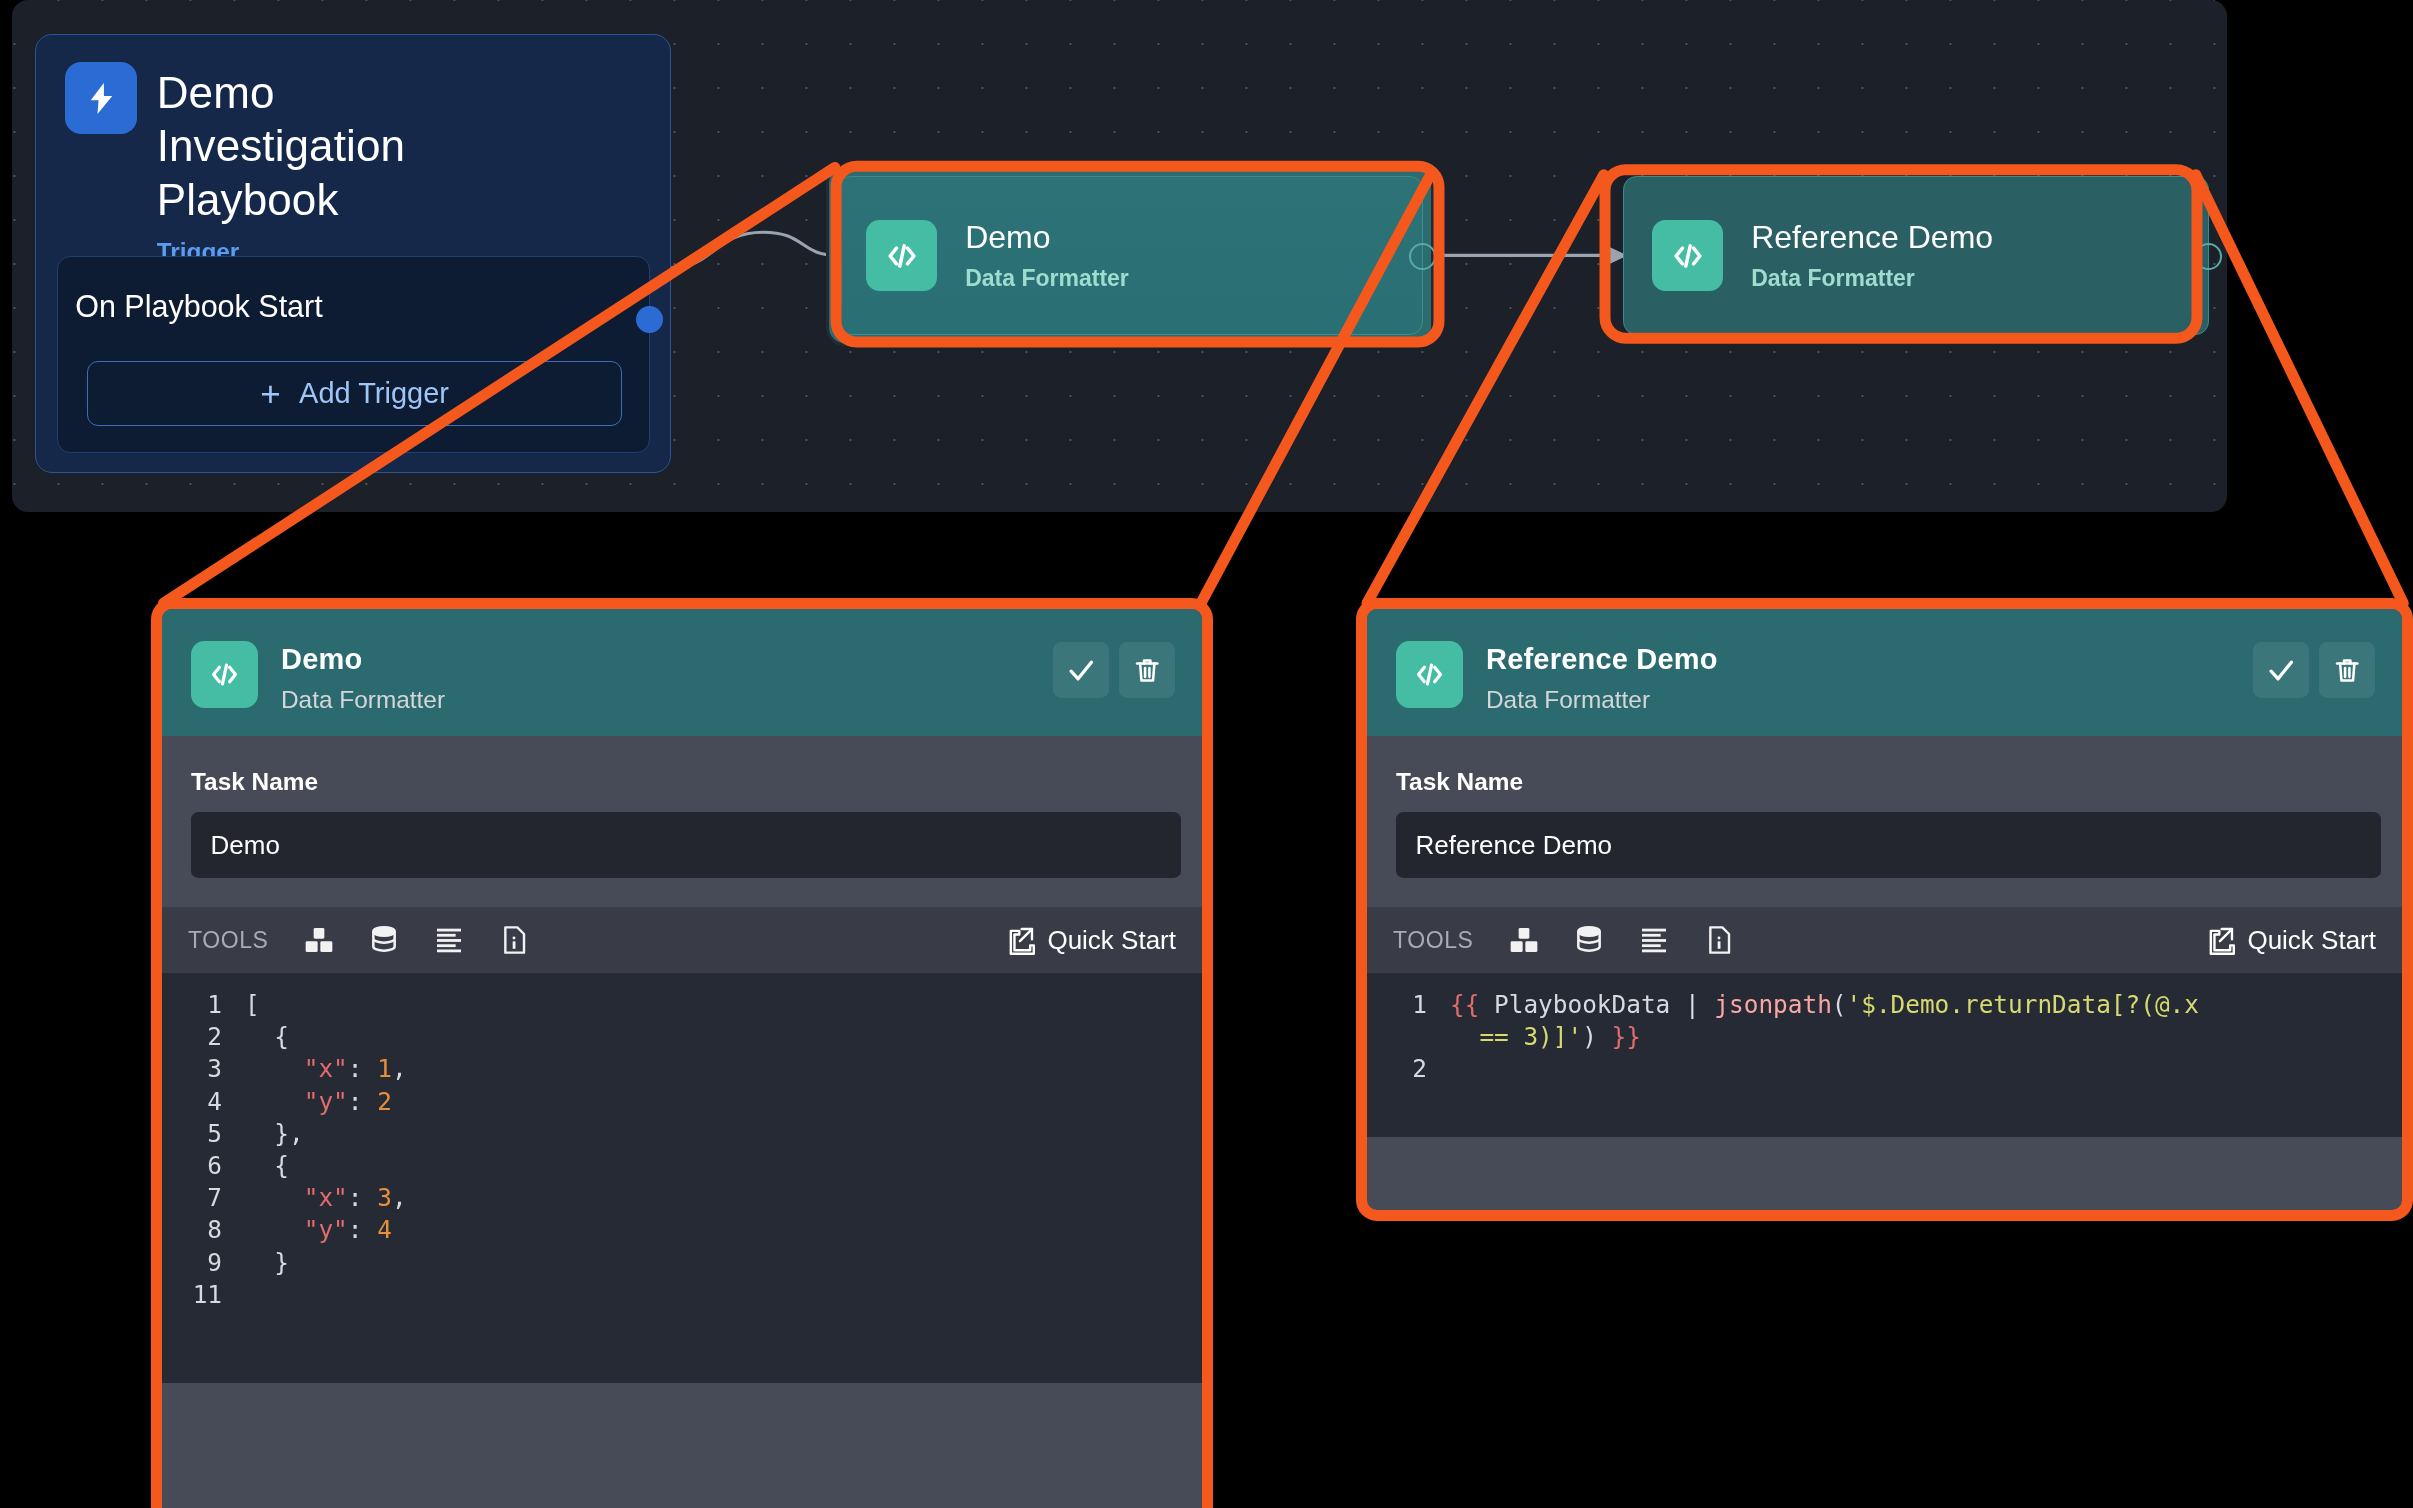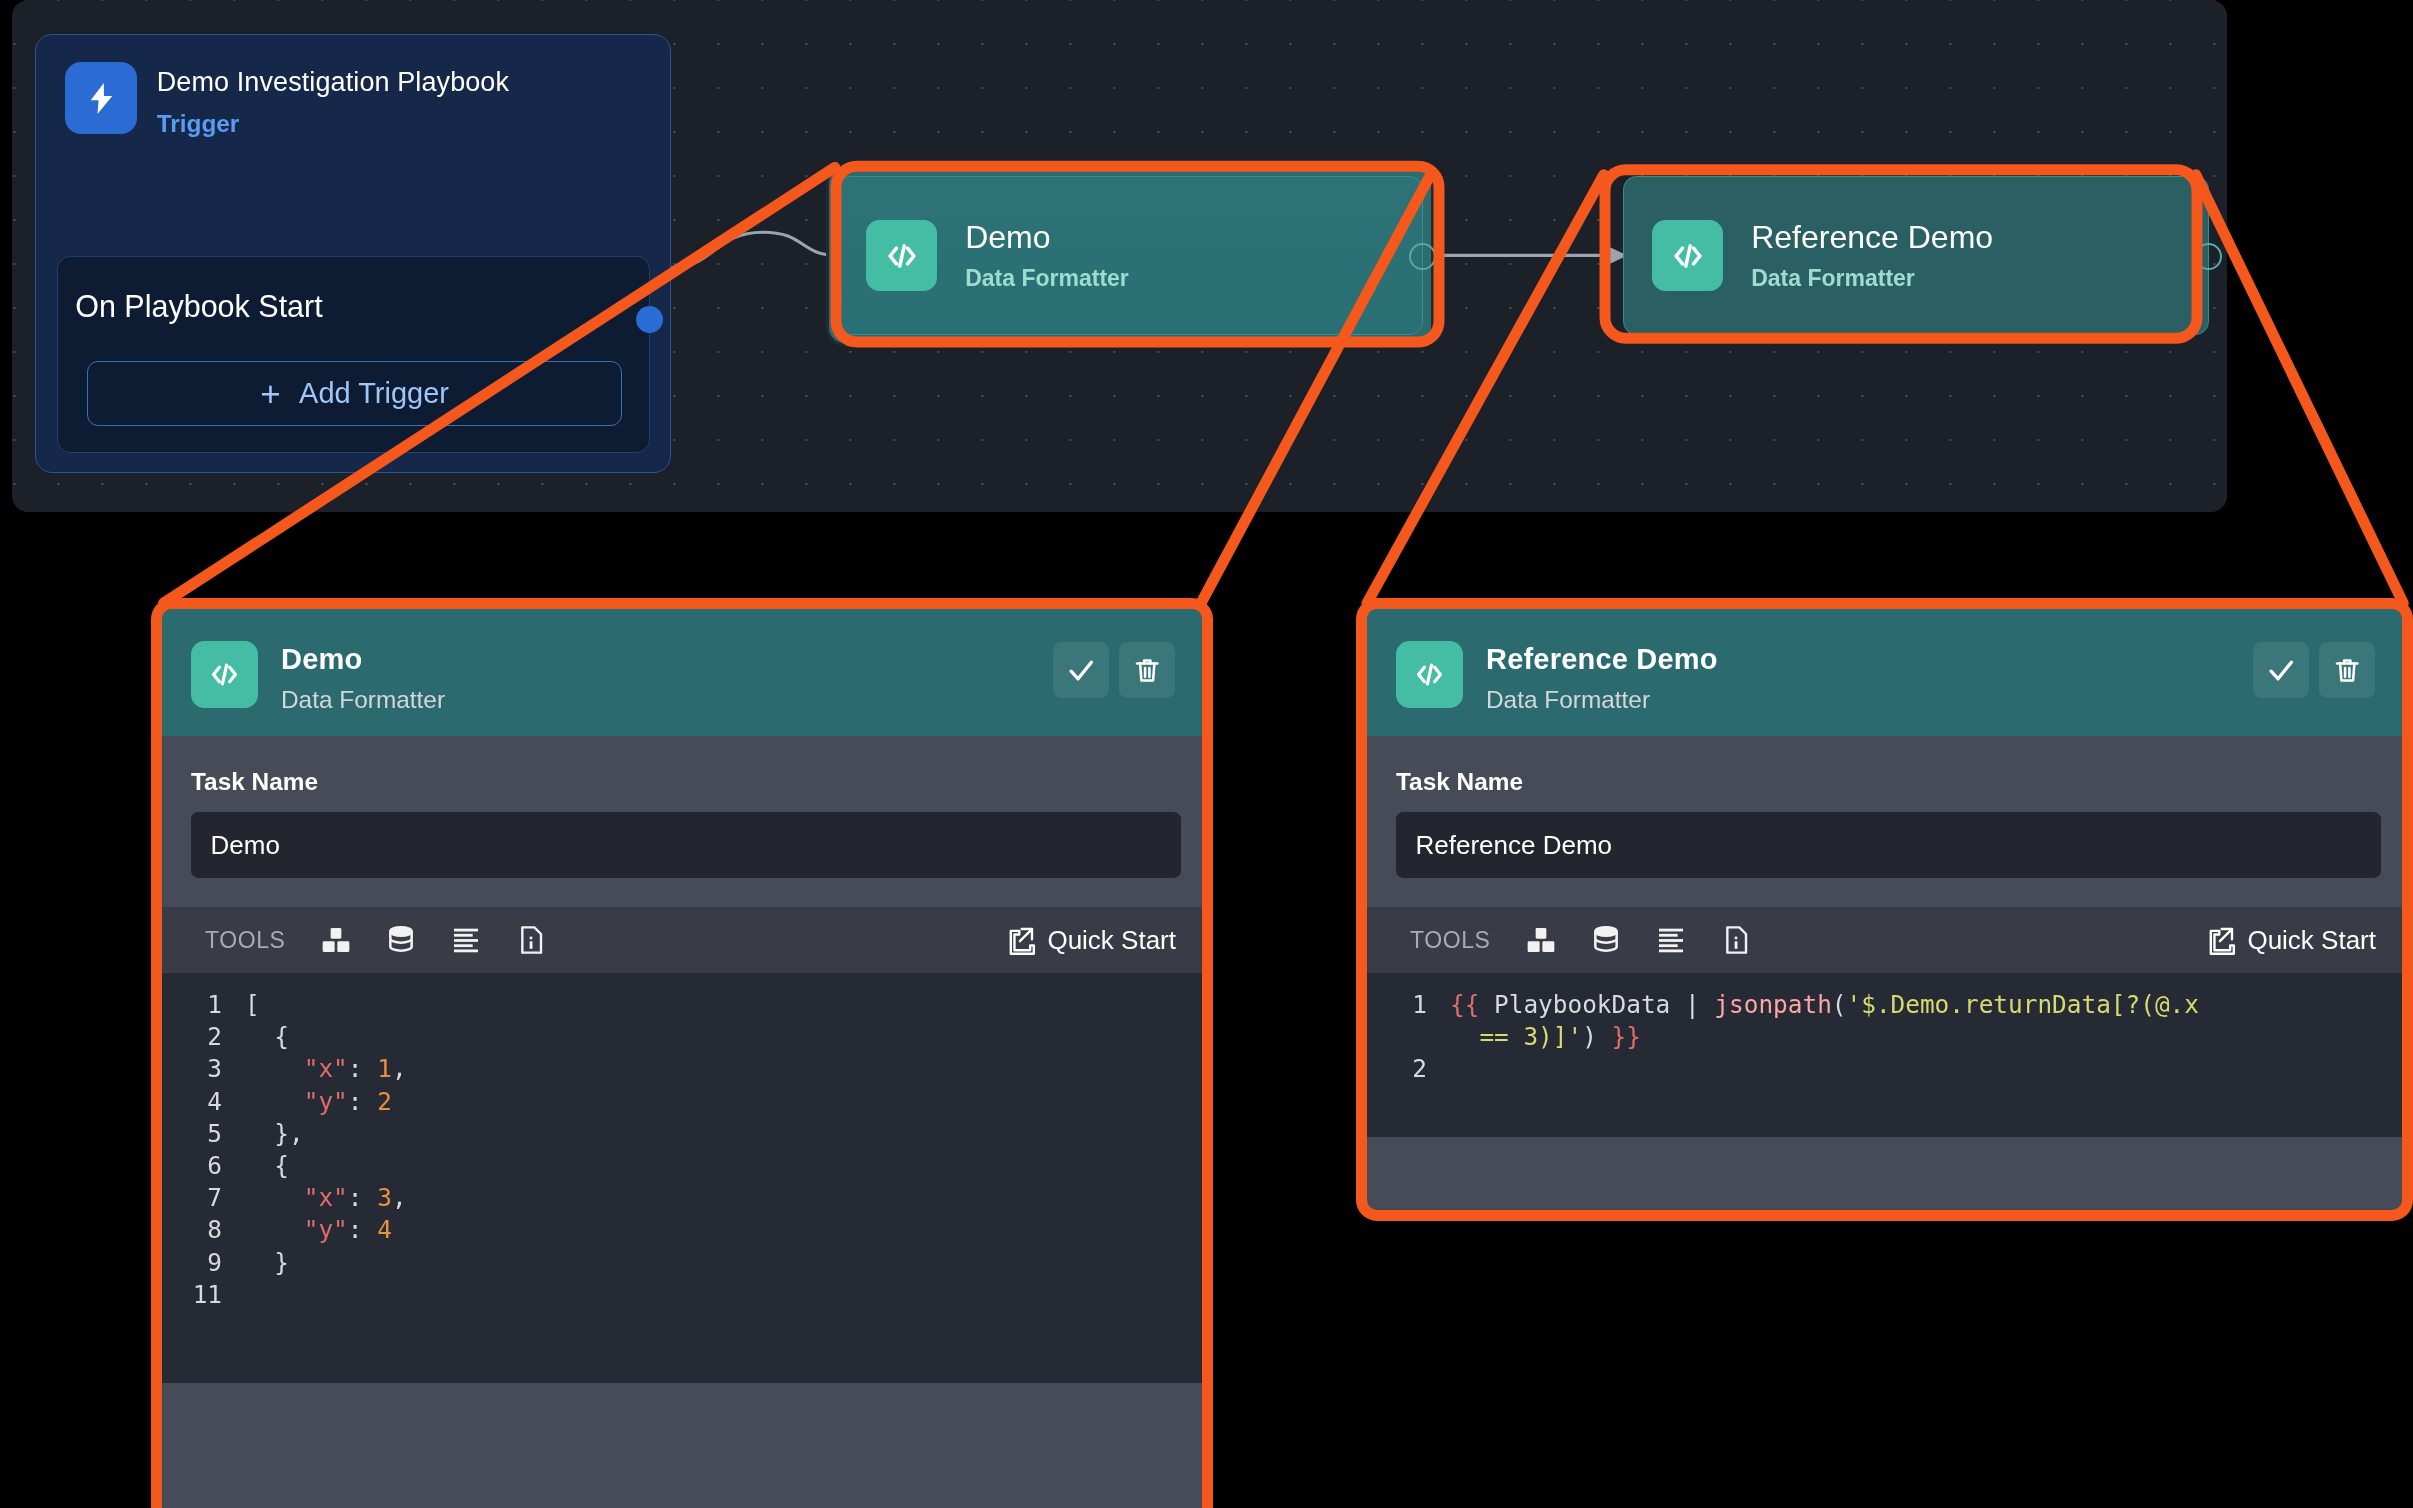--- a/index.html
+++ b/index.html
@@ -35,21 +35,21 @@
   }
   .trigger-head { display: flex; align-items: flex-start; padding: 27px 0 0 29px; gap: 19.5px; }
   .bolt-badge {
     width: 72px; height: 72px; border-radius: 16px;
     background: #2b6cd4; display: flex; align-items: center; justify-content: center;
     flex: none;
   }
   .bolt-badge svg { width: 37px; height: 37px; }
   .trigger-titlewrap { padding-top: 3.7px; }
   .trigger-title {
-    font-size: 27px; color: #ffffff; line-height: 1.22; font-weight: 400; letter-spacing: 0.1px;
+    font-size: 44px; color: #ffffff; line-height: 1.22; font-weight: 400; letter-spacing: 0.1px;
     max-width: 366px;
   }
   .trigger-sub { margin-top: 11px; font-size: 24.4px; font-weight: bold; color: #5b9bf0; }
 
   .trigger-inner {
     position: absolute; left: 21px; top: 221px;
     width: 593px; height: 197px;
     background: #0d1b33;
     border: 1.2px solid #21406f;
     border-radius: 13.4px;
@@ -163,21 +163,21 @@
     font-size: 26px; color: #ffffff;
   }
 
   .tools-bar {
     margin-top: 29px;
     height: 66px;
     border-top: 1.2px solid #3a3d49;
     border-bottom: 1.2px solid #3a3d49;
     background: #393c47;
     display: flex; align-items: center;
-    padding: 0 26px 0 17px;
+    padding: 0 26px 0 0;
   }
   .tools-label { font-size: 23px; color: #a9abb4; letter-spacing: 0.6px; margin-right: 34px; }
   .tools-icons { display: flex; align-items: center; gap: 32px; flex: 1; }
   .tool-ico { width: 33px; height: 33px; display: flex; align-items: center; justify-content: center; }
   .tool-ico svg { width: 32px; height: 32px; }
   .quick-start { display: flex; align-items: center; gap: 12.2px; color: #ffffff; font-size: 26px; }
   .quick-start svg { width: 29px; height: 29px; }
 
   .code-area {
     background: #262a35;

